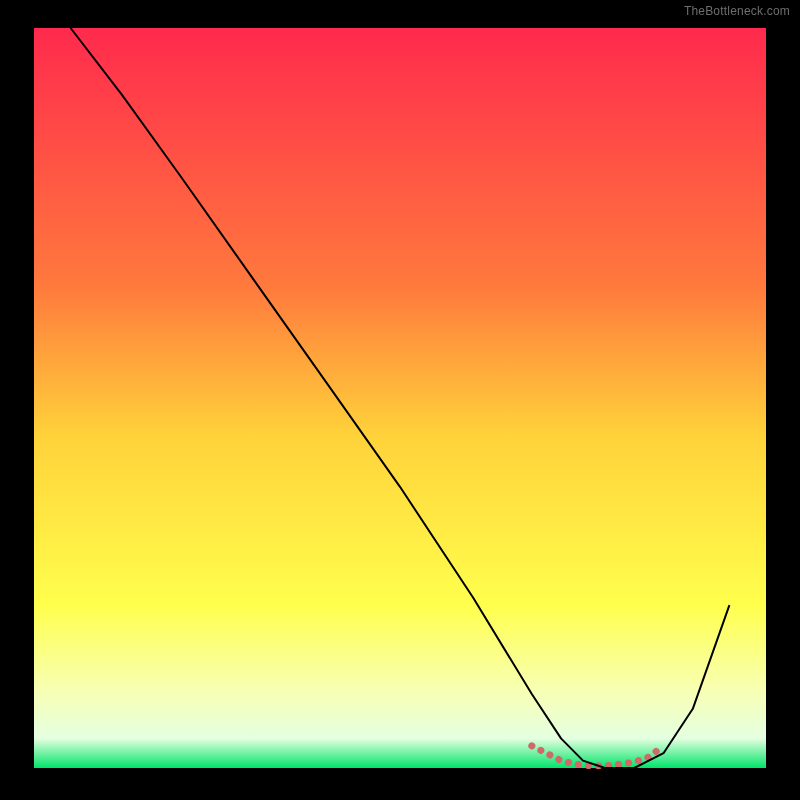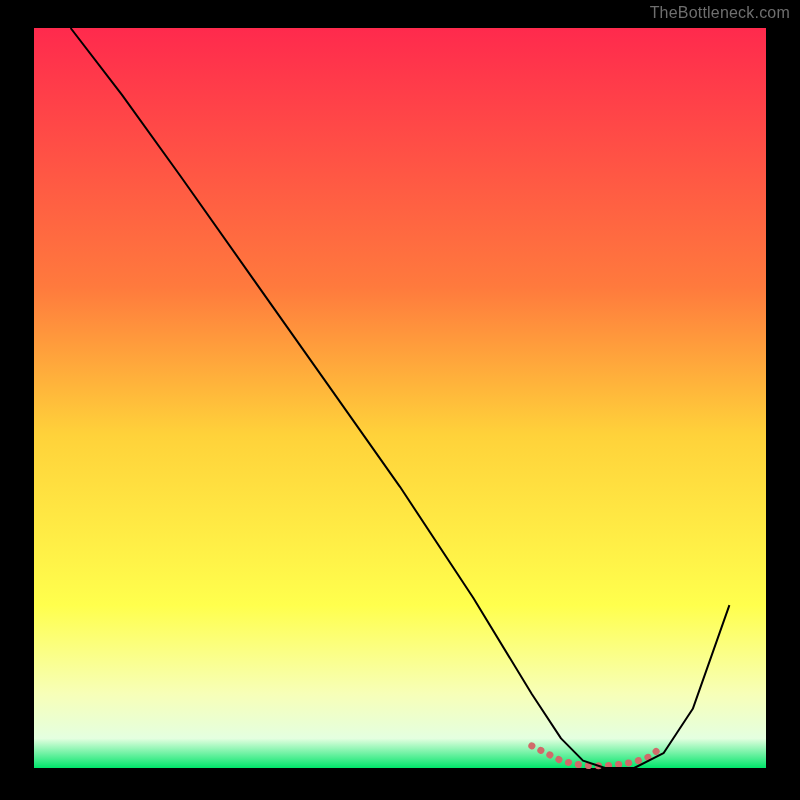--- a/index.html
+++ b/index.html
@@ -14,21 +14,21 @@
     position: relative;
     width: 800px;
     height: 800px;
   }
   .watermark {
     position: absolute;
     top: 4px;
     right: 10px;
     color: #6e6e6e;
     font-family: Arial, Helvetica, sans-serif;
-    font-size: 16px;
+    font-size: 12px;
     font-weight: 500;
     letter-spacing: 0.2px;
     z-index: 10;
     user-select: none;
   }
   svg.plot {
     position: absolute;
     left: 0;
     top: 0;
     z-index: 1;

